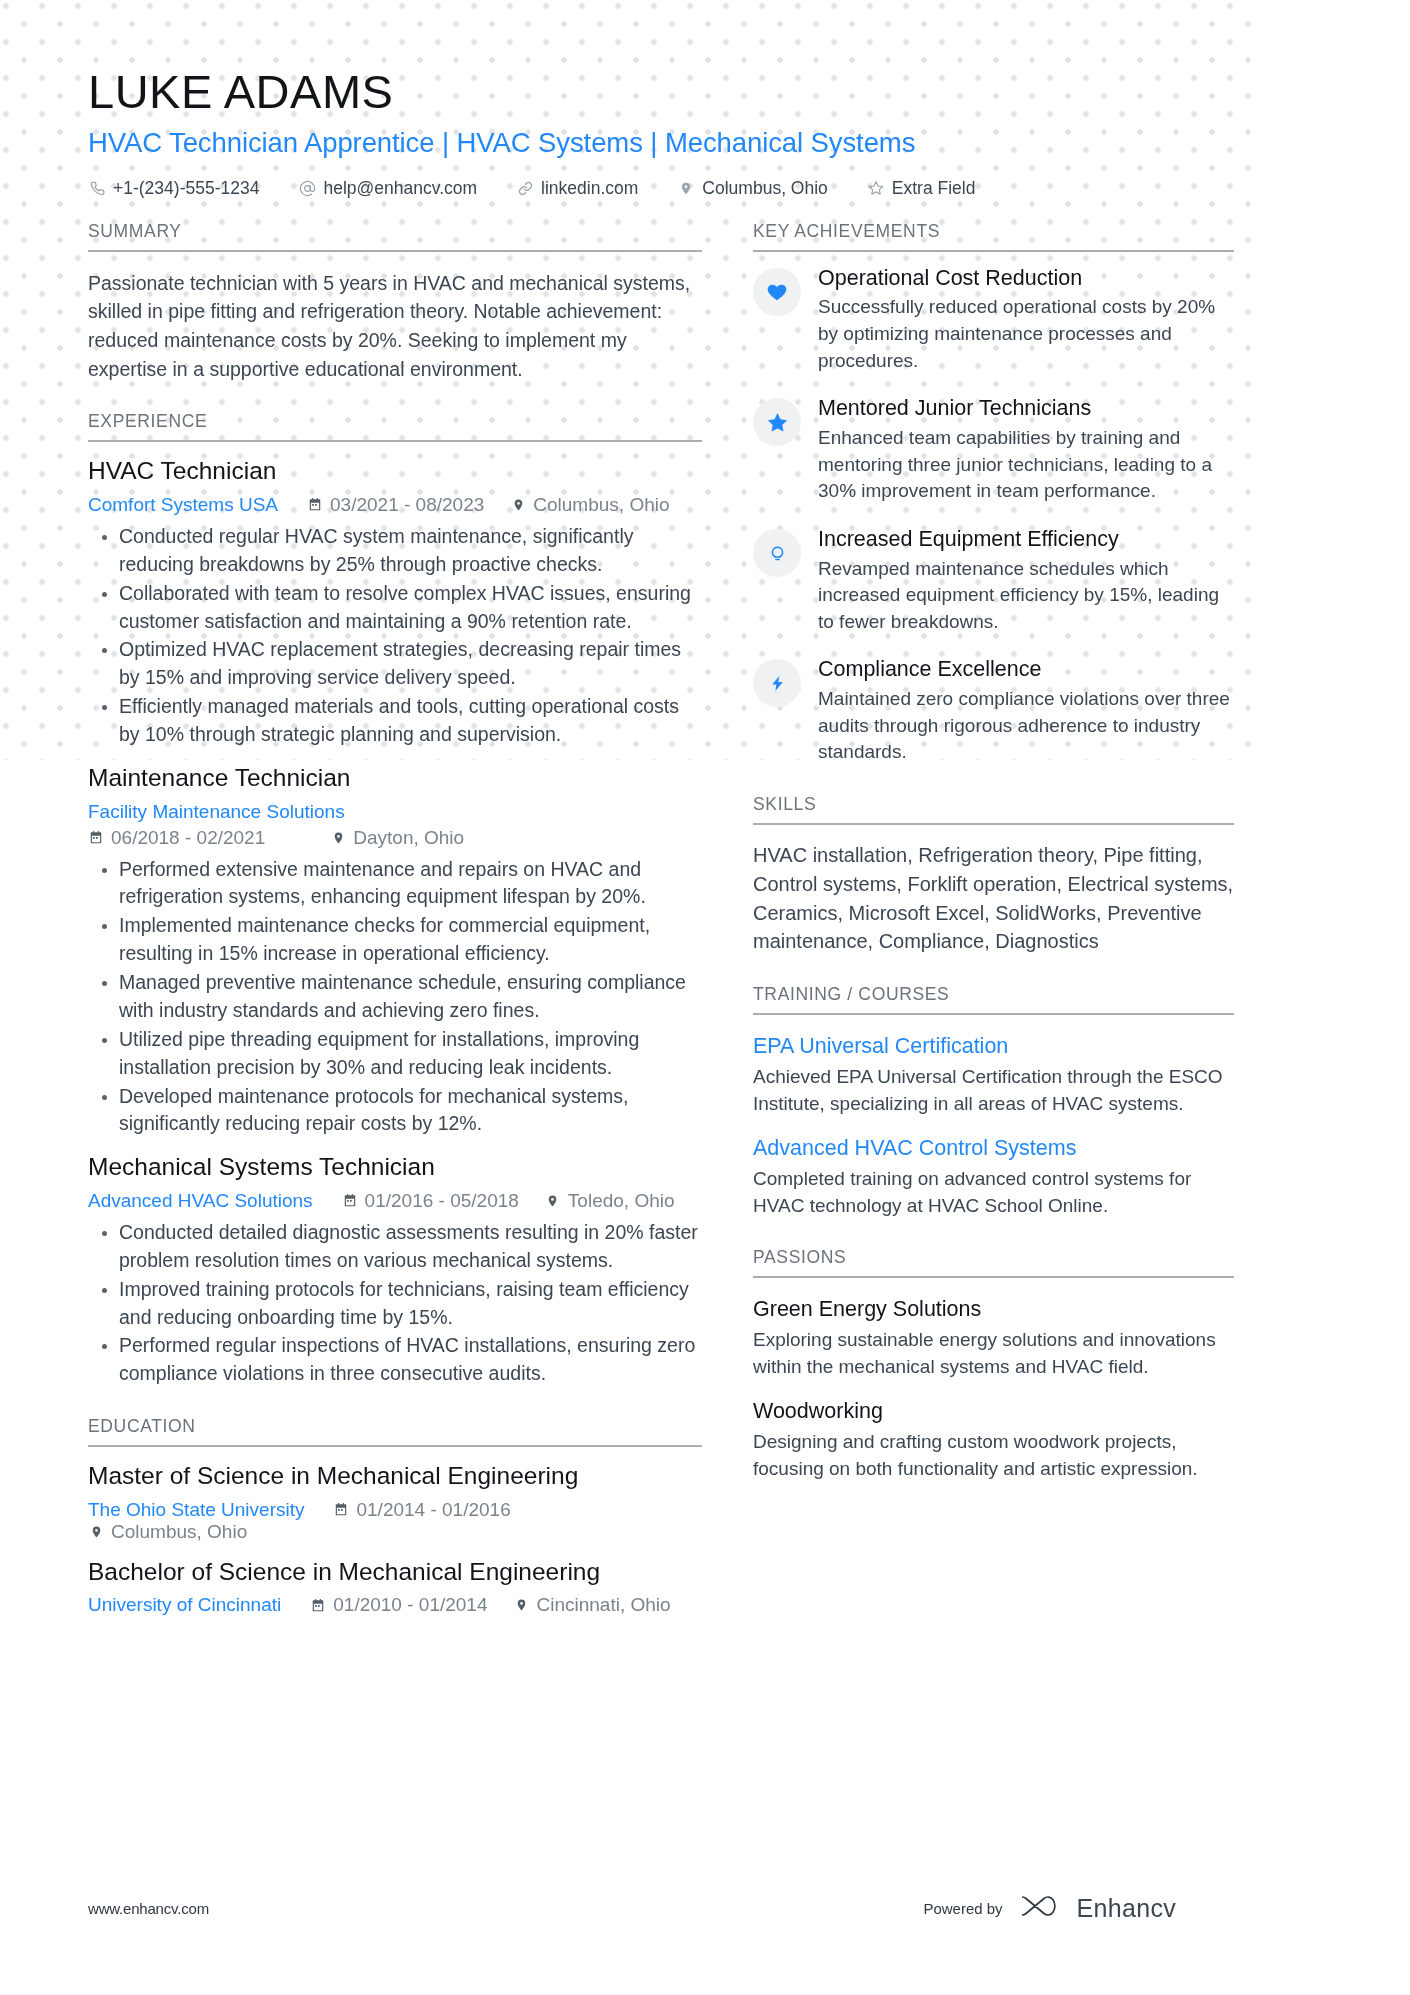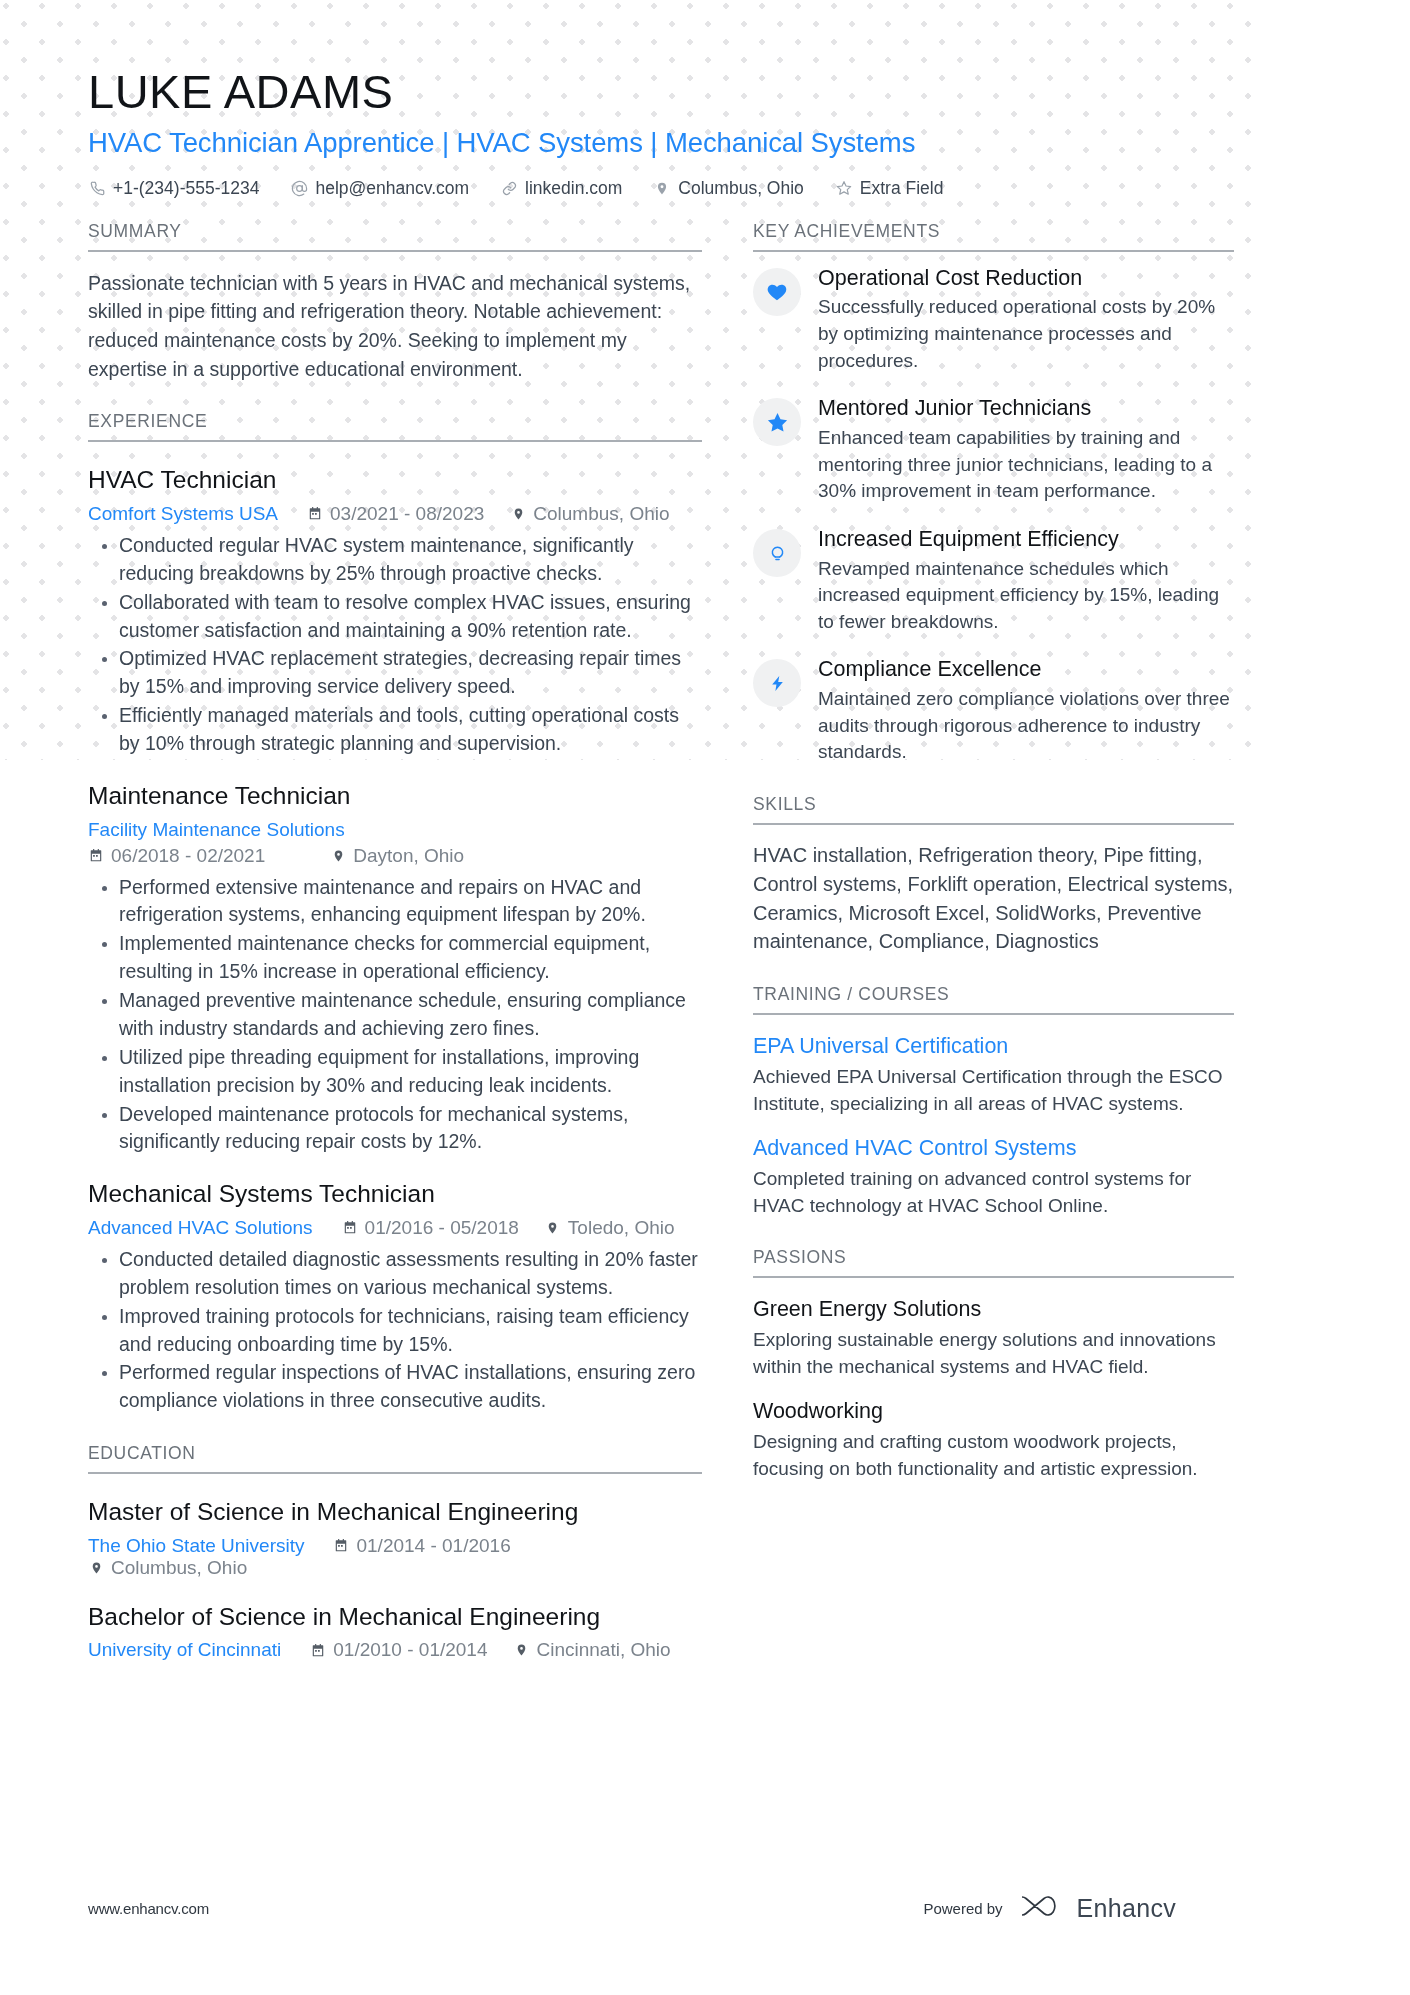--- a/index.html
+++ b/index.html
@@ -53,21 +53,21 @@
     font-size: 27.5px;
     color: #2288f7;
     font-weight: 400;
     letter-spacing: -0.1px;
   }
   .contact-row {
     margin-top: 19px;
     display: flex;
     align-items: center;
     flex-wrap: wrap;
-    gap: 4px;
+    gap: 12px;
     font-size: 17.5px;
     color: #3c4652;
   }
   .contact-item {
     display: flex;
     align-items: center;
     margin-right: 27px;
     white-space: nowrap;
   }
   .contact-item .ci-icon {
@@ -107,21 +107,21 @@
 
   
   .summary-text {
     margin-top: 17px;
     font-size: 19.5px;
     line-height: 1.47;
     color: #3c4652;
   }
 
   
-  .entry { margin-top: 23px; }
+  .entry { margin-top: 14px; }
   .entry-title {
     font-size: 24.5px;
     color: #111418;
     font-weight: 400;
     line-height: 1.25;
   }
   .entry-meta {
     display: flex;
     align-items: center;
     flex-wrap: wrap;

